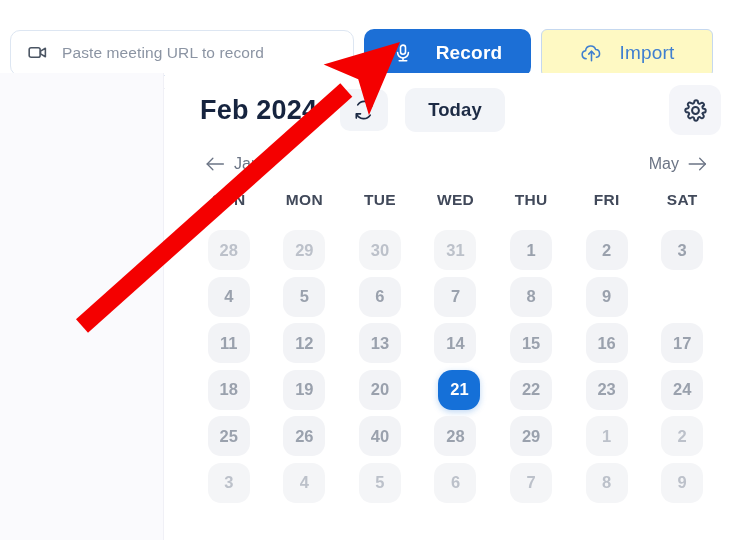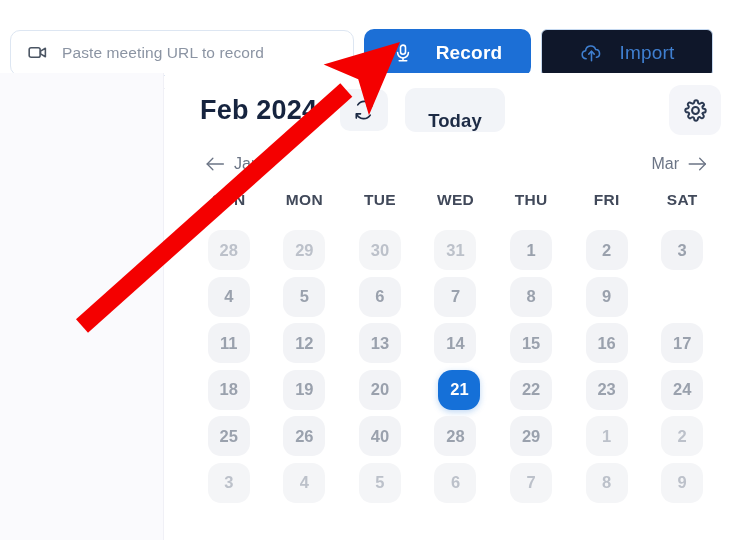--- a/index.html
+++ b/index.html
@@ -66,21 +66,21 @@
     font-size: 19px;
     font-weight: 700;
     color: #ffffff;
     letter-spacing: .2px;
   }
 
   .btn-import {
     flex: 0 0 172px;
     height: 48px;
     border-radius: 6px;
-    background: #0f172a;
+    background: #fef9c3;
     border: 1px solid #c5d8ef;
     display: flex;
     align-items: center;
     justify-content: center;
     gap: 15px;
     cursor: pointer;
   }
   .btn-import .label {
     font-size: 19px;
     color: #3f7fd0;
@@ -133,21 +133,21 @@
     cursor: pointer;
   }
   .refresh-btn { margin-left: 23px; }
   .today-btn {
     margin-left: 17px;
     height: 44px;
     padding: 0 23px;
     border-radius: 11px;
     background: #f2f4f8;
     display: flex;
-    align-items: flex-end;
+    align-items: center;
     justify-content: center;
     cursor: pointer;
   }
   .today-btn .label {
     font-size: 18.5px;
     font-weight: 700;
     color: #1d2b45;
     letter-spacing: .1px;
   }
   .gear-btn {
@@ -312,21 +312,21 @@
         <span class="icon">
           <svg width="21" height="16" viewBox="0 0 24 18" fill="none" stroke="#6b7485" stroke-width="1.5" stroke-linecap="round" stroke-linejoin="round">
             <line x1="2.5" y1="9" x2="21" y2="9"></line>
             <path d="M9 2.5 L2.5 9 L9 15.5"></path>
           </svg>
         </span>
         <span>Jan</span>
       </div>
 
       <div class="nav-link">
-        <span>Mar</span>
+        <span>May</span>
         <span class="icon">
           <svg width="21" height="16" viewBox="0 0 24 18" fill="none" stroke="#6b7485" stroke-width="1.5" stroke-linecap="round" stroke-linejoin="round">
             <line x1="2.5" y1="9" x2="21" y2="9"></line>
             <path d="M14.5 2.5 L21 9 L14.5 15.5"></path>
           </svg>
         </span>
       </div>
     </div>
 
     <div class="weekdays" id="weekdays">

